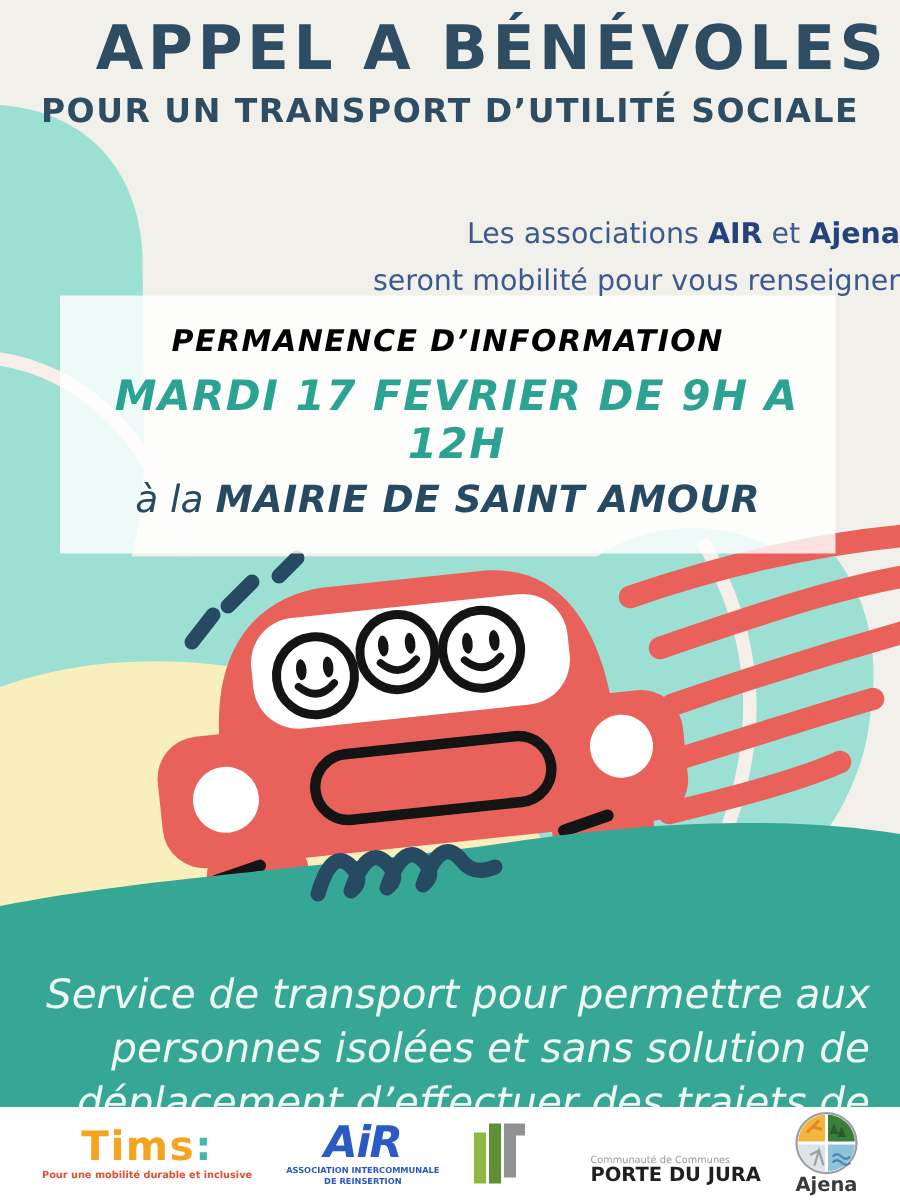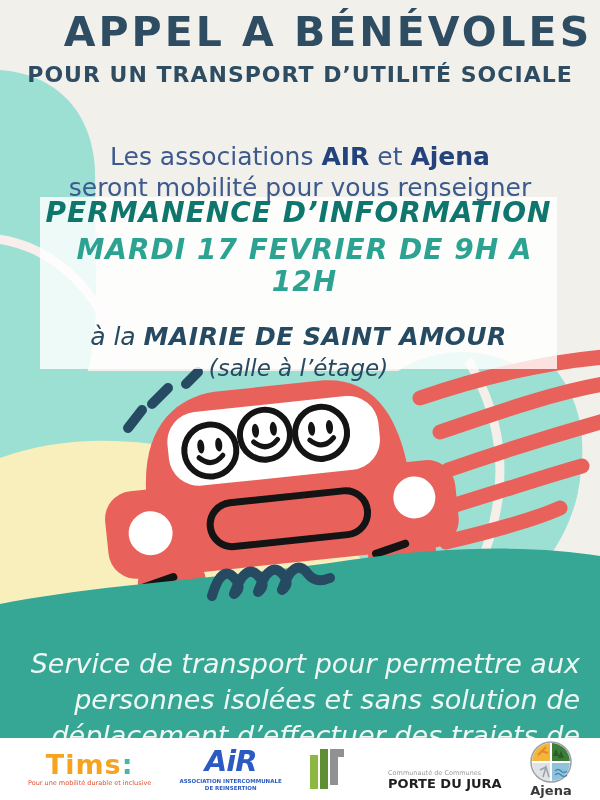--- a/index.html
+++ b/index.html
@@ -15,59 +15,59 @@
 
   .title{
     left:0;top:4px;width:600px;text-align:center;z-index:3;
     color:#2e4d63;font-size:41px;font-weight:800;letter-spacing:3px;line-height:56px;padding-left:28px;
   }
   .subtitle{
     left:0;top:62px;width:600px;text-align:center;z-index:3;
     color:#2e4d63;font-size:22px;font-weight:700;letter-spacing:1px;
   }
   .intro{
-    left:0;top:141px;width:600px;text-align:center;z-index:3;
-    color:#3c5a8e;font-size:25px;line-height:31px;font-weight:500;
+    left:0;top:141px;width:600px;text-align:right;z-index:3;
+    color:#3c5a8e;font-size:19px;line-height:31px;font-weight:500;
   }
   .intro b{color:#24427c;font-weight:800;}
 
   .info-box{
     left:40px;top:197px;width:517px;height:172px;z-index:2;
     background:rgba(255,255,255,0.82);text-align:center;
   }
   .info-heading{
-    color:#0f766e;font-size:28px;font-weight:800;font-style:italic;
+    margin-top:14px;color:#000000;font-size:20px;font-weight:800;font-style:italic;
     letter-spacing:1px;line-height:32px;
   }
   .info-date{
     margin-top:5px;color:#2ca392;font-size:28px;font-weight:800;font-style:italic;
     letter-spacing:1px;line-height:32px;margin-left:12px;
   }
   .info-place{
-    margin-top:24px;color:#264a62;font-size:25px;font-style:italic;line-height:30px;
+    margin-top:6px;color:#264a62;font-size:25px;font-style:italic;line-height:30px;
   }
   .info-place b{font-weight:800;letter-spacing:0.5px;}
   .info-detail{
     margin-top:2px;color:#264a62;font-size:23px;font-style:italic;line-height:28px;
   }
 
   .service{
     left:20px;top:610px;width:560px;text-align:right;z-index:3;
     color:#eef7f3;font-size:27px;font-style:italic;line-height:36px;font-weight:500;margin-top:36px;
   }
 
   .footer{
     left:0;top:738px;width:600px;height:62px;background:#ffffff;z-index:4;
     display:flex;align-items:center;justify-content:space-between;
     padding:4px 28px;box-sizing:border-box;
   }
   .logo{display:flex;flex-direction:column;align-items:center;justify-content:center;}
   .tims-word{font-size:27px;font-weight:800;color:#f6a41f;letter-spacing:1px;line-height:28px;}
   .tims-dots{color:#42b8ad;}
-  .tims-tagline{font-size:6.5px;color:#dd4f33;font-weight:400;margin-top:0;}
+  .tims-tagline{font-size:6.5px;color:#dd4f33;font-weight:700;margin-top:0;}
   .air-word{font-size:29px;font-weight:800;font-style:italic;color:#2a5ac2;line-height:30px;letter-spacing:-1px;}
   .air-tagline{font-size:5.5px;color:#2a5ac2;font-weight:700;line-height:7px;text-align:center;margin-top:2px;}
   .pdj{flex-direction:row;align-items:flex-end;gap:4px;}
   .pdj-text{display:flex;flex-direction:column;align-items:flex-start;margin-left:40px;}
   .pdj-super{font-size:6.5px;color:#9a9a98;line-height:8px;}
   .pdj-name{font-size:13px;font-weight:700;color:#1f1f1d;letter-spacing:0px;line-height:14px;}
   .ajena-name{font-size:13px;font-weight:700;color:#3a3a3a;line-height:13px;margin-top:1px;}
 </style>
 </head>
 <body>
@@ -144,21 +144,20 @@
 
   <div class="abs intro">
     <div><span data-bind="poster.intro.prefix">Les associations </span><b data-bind="poster.intro.org1">AIR</b><span data-bind="poster.intro.conjunction"> et </span><b data-bind="poster.intro.org2">Ajena</b></div>
     <div data-bind="poster.intro.line2">seront mobilité pour vous renseigner</div>
   </div>
 
   <div class="abs info-box">
     <div class="info-heading" data-bind="poster.info_box.heading">PERMANENCE D’INFORMATION</div>
     <div class="info-date" data-bind="poster.info_box.date_line">MARDI 17 FEVRIER DE 9H A 12H</div>
     <div class="info-place"><span data-bind="poster.info_box.place_prefix">à la </span><b data-bind="poster.info_box.place_name">MAIRIE DE SAINT AMOUR</b></div>
-    <div class="info-detail" data-bind="poster.info_box.place_detail">(salle à l’étage)</div>
   </div>
 
   <div class="abs service">
     <div data-bind="poster.service.line1">Service de transport pour permettre aux</div>
     <div data-bind="poster.service.line2">personnes isolées et sans solution de</div>
     <div data-bind="poster.service.line3">déplacement d’effectuer des trajets de proximité.</div>
   </div>
 
   <div class="abs footer">
 

